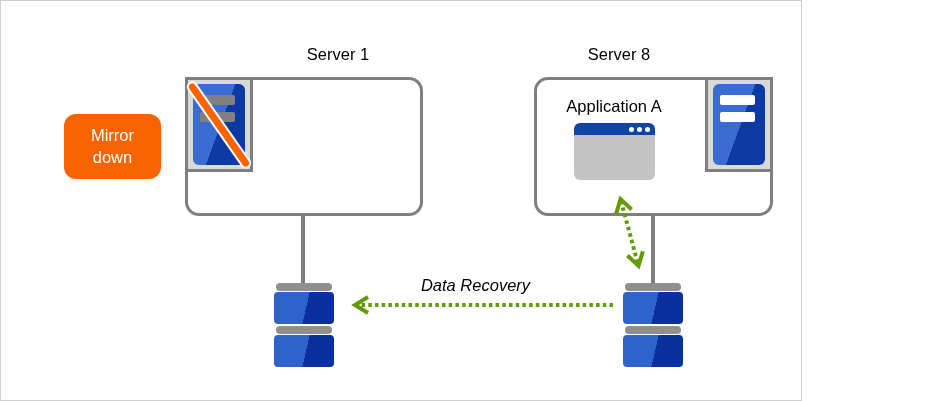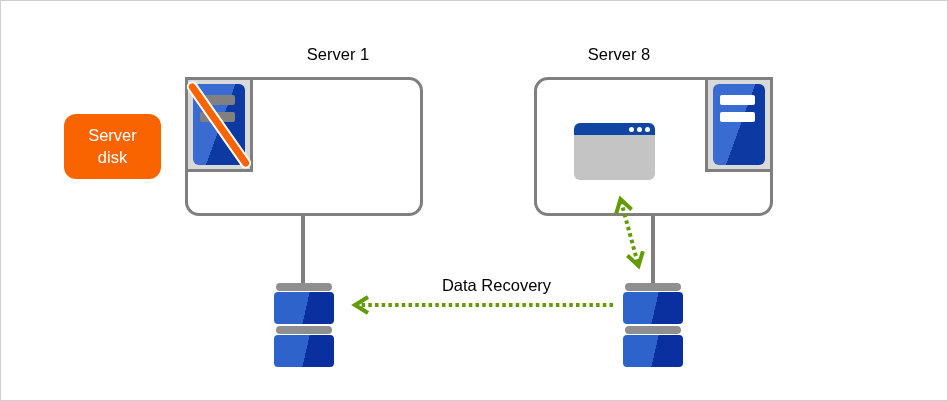--- a/index.html
+++ b/index.html
@@ -1,17 +1,17 @@
 <!DOCTYPE html>
 <html><head>
 <meta charset="utf-8">
 <style>
   html,body { margin:0; padding:0; background:#fff; }
   .canvas {
-    position:relative; width:948px; height:401px; box-sizing:border-box;
+    position:relative; width:802px; height:401px; box-sizing:border-box;
     background:#ffffff; border:1px solid #cfcfcf; overflow:hidden;
     font-family:"Liberation Sans", sans-serif; color:#000;
   }
   .txt { position:absolute; font-size:16.5px; text-align:center; white-space:nowrap; }
 
   
   .node-box { position:absolute; box-sizing:border-box; background:#fff;
     border:3px solid #7f7f7f; border-radius:14px; }
   #box1 { left:184px; top:76px; width:238px; height:139px; }
   #box2 { left:533px; top:76px; width:239px; height:139px; }
@@ -59,21 +59,21 @@
   #disk-right { left:622px; top:282px; }
   .disk-cap { width:56px; height:8px; background:#8f8f8f; border-radius:4px;
     margin-bottom:1px; }
   .disk-platter { width:60px; height:32px; border-radius:4px; margin-bottom:2px;
     background:linear-gradient(103deg,#2f63cc 53%, #0a2f9e 53%); }
 
   
   #label1 { left:252px; top:44px; width:170px; }
   #label2 { left:533px; top:44px; width:170px; }
   #app-label { left:533px; top:96px; width:160px; }
-  #data-recovery-label { left:418px; top:275px; width:155px; }
+  #data-recovery-label { left:397px; top:275px; width:155px;font-style:italic; }
   #mirror-label { left:228px; top:368px; width:150px; }
 
   
   #arrow-layer { position:absolute; left:0; top:0; pointer-events:none; }
   .dotted { stroke:#639b05; stroke-width:4; stroke-dasharray:3.5 3.2; fill:none; }
 </style>
 </head>
 <body>
 
 <div class="canvas">
@@ -85,29 +85,30 @@
   <div class="txt" id="label2">Server 8</div>
 
   <div class="server-icon" id="server1-icon">
     <div class="server-body bars-gray">
       <div class="server-bar"></div>
       <div class="server-bar"></div>
     </div>
     <div class="slash"></div>
   </div>
 
-  <div class="badge">Server disk</div>
+  <div class="badge">Mirror down</div>
 
   <div class="server-icon" id="server2-icon">
     <div class="server-body bars-white">
       <div class="server-bar"></div>
       <div class="server-bar"></div>
     </div>
   </div>
 
+  <div class="txt" id="app-label">Application A</div>
   <div id="app-icon">
     <div class="app-titlebar">
       <div class="app-dot"></div>
       <div class="app-dot"></div>
       <div class="app-dot"></div>
     </div>
     <div class="app-body"></div>
   </div>
 
   <div class="connector-v" id="conn1"></div>

